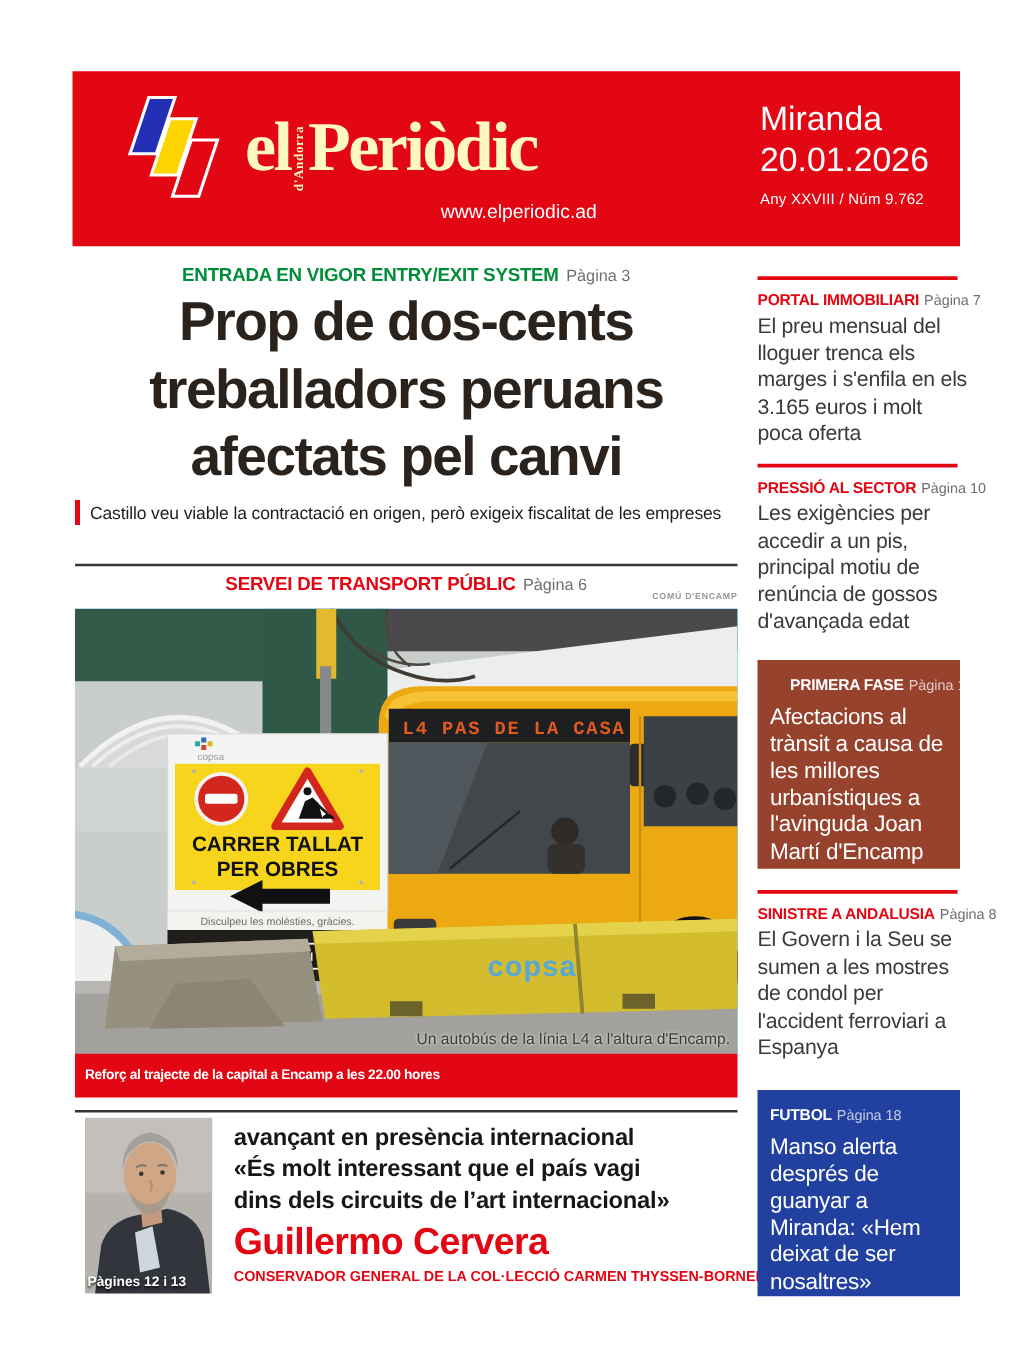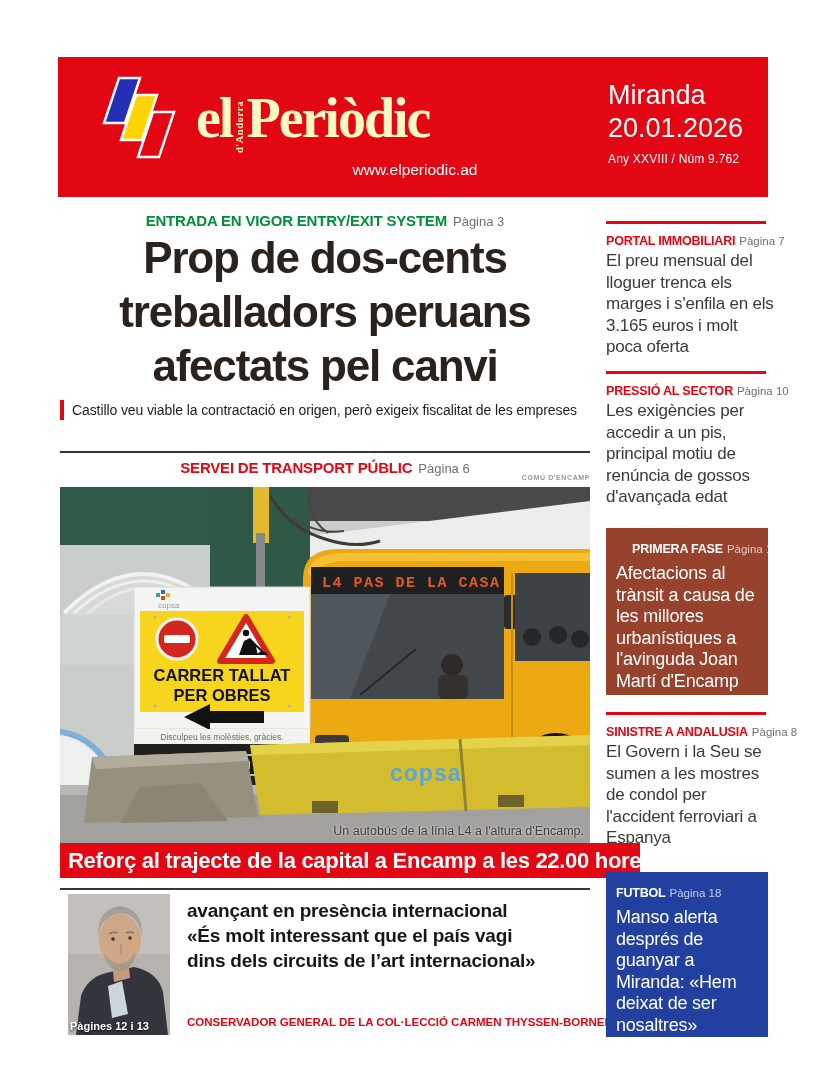--- a/index.html
+++ b/index.html
@@ -32,22 +32,22 @@
   .rule-dark{position:absolute;left:60px;width:530px;height:2px;background:#353535;}
 
   .credit{position:absolute;left:60px;top:474px;width:530px;text-align:right;
           font-size:7px;color:#979797;letter-spacing:.6px;font-weight:bold;}
 
   
   .photo{position:absolute;left:60px;top:487px;width:530px;height:356px;background:#0ea5e9;}
   .photo svg{display:block;}
   .caption{position:absolute;right:6px;bottom:5px;font-size:12.5px;color:#3c3c3c;
            text-shadow:0 0 3px rgba(255,255,255,.9);}
-  .photo-banner{position:absolute;left:60px;top:843px;width:580px;height:35px;background:#e30613;
-                color:#fff;font-weight:bold;font-size:22px;line-height:35px;padding-left:8px;
+  .photo-banner{position:absolute;left:60px;top:843px;width:530px;height:35px;background:#e30613;
+                color:#fff;font-weight:bold;font-size:11px;line-height:35px;padding-left:8px;
                 box-sizing:border-box;white-space:nowrap;letter-spacing:-.3px;}
 
   
   .feature{position:absolute;left:60px;top:894px;width:530px;height:141px;}
   .portrait{position:absolute;left:8px;top:0;width:102px;height:141px;overflow:hidden;}
   .portrait-pages{position:absolute;left:2px;bottom:3px;color:#fff;font-weight:bold;font-size:11px;
                   text-shadow:0 1px 2px rgba(0,0,0,.8);}
   .quote{position:absolute;left:127px;top:4px;color:#171717;}
   .quote div{font-size:19px;font-weight:bold;line-height:25px;letter-spacing:-.2px;white-space:nowrap;}
   .feature-name{position:absolute;left:127px;top:83px;color:#e30613;font-size:30px;font-weight:bold;
@@ -240,20 +240,21 @@
         <path d="M41 40 q4 -3 8 -1 M58 39 q4 -2 8 0" stroke="#7d746a" stroke-width="1.5" fill="none"></path>
         <path d="M52 50 q3 6 0 9" stroke="#b08b6f" stroke-width="1.5" fill="none"></path>
       </svg>
       <span class="portrait-pages">Pàgines 12 i 13</span>
     </div>
     <div class="quote">
       <div>avançant en presència internacional</div>
       <div>«És molt interessant que el país vagi</div>
       <div>dins dels circuits de l’art internacional»</div>
     </div>
+    <h2 class="feature-name" style="margin:0;">Guillermo Cervera</h2>
     <div class="feature-role">CONSERVADOR GENERAL DE LA COL·LECCIÓ CARMEN THYSSEN-BORNEMISZA</div>
   </section>
 
   <div class="sb-rule" style="top:221px;"></div>
   <div class="sb-label" style="top:231px;">
     <span class="lbl">PORTAL IMMOBILIARI</span><span class="pg">Pàgina 7</span>
   </div>
   <div class="sb-text" style="top:250px;">El preu mensual del lloguer trenca els marges i s'enfila en els 3.165 euros i molt poca oferta</div>
 
   <div class="sb-rule" style="top:371px;"></div>

